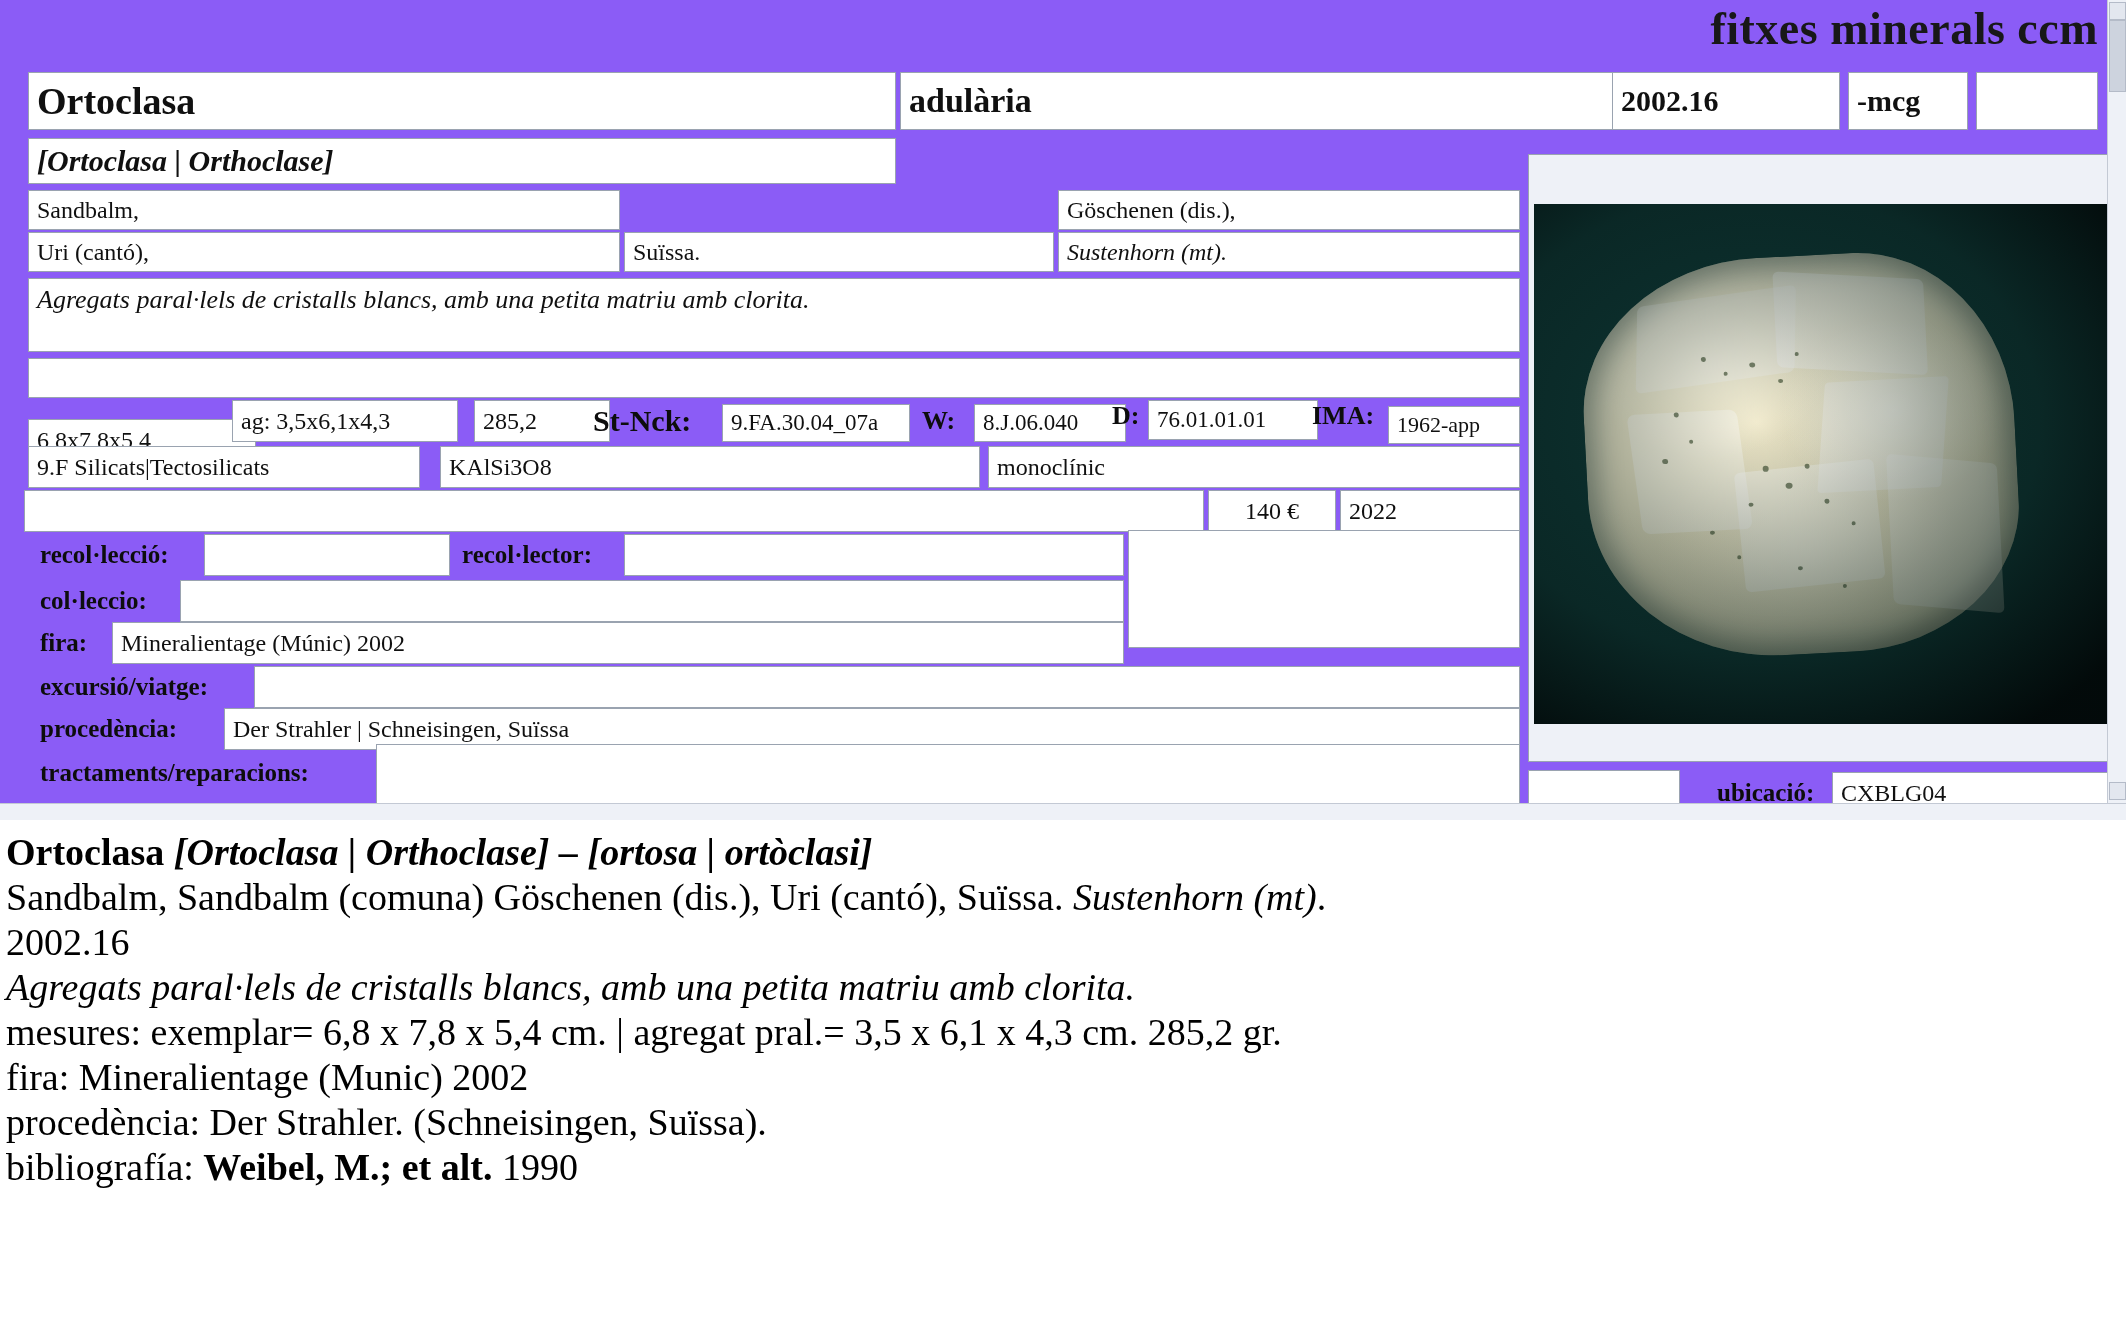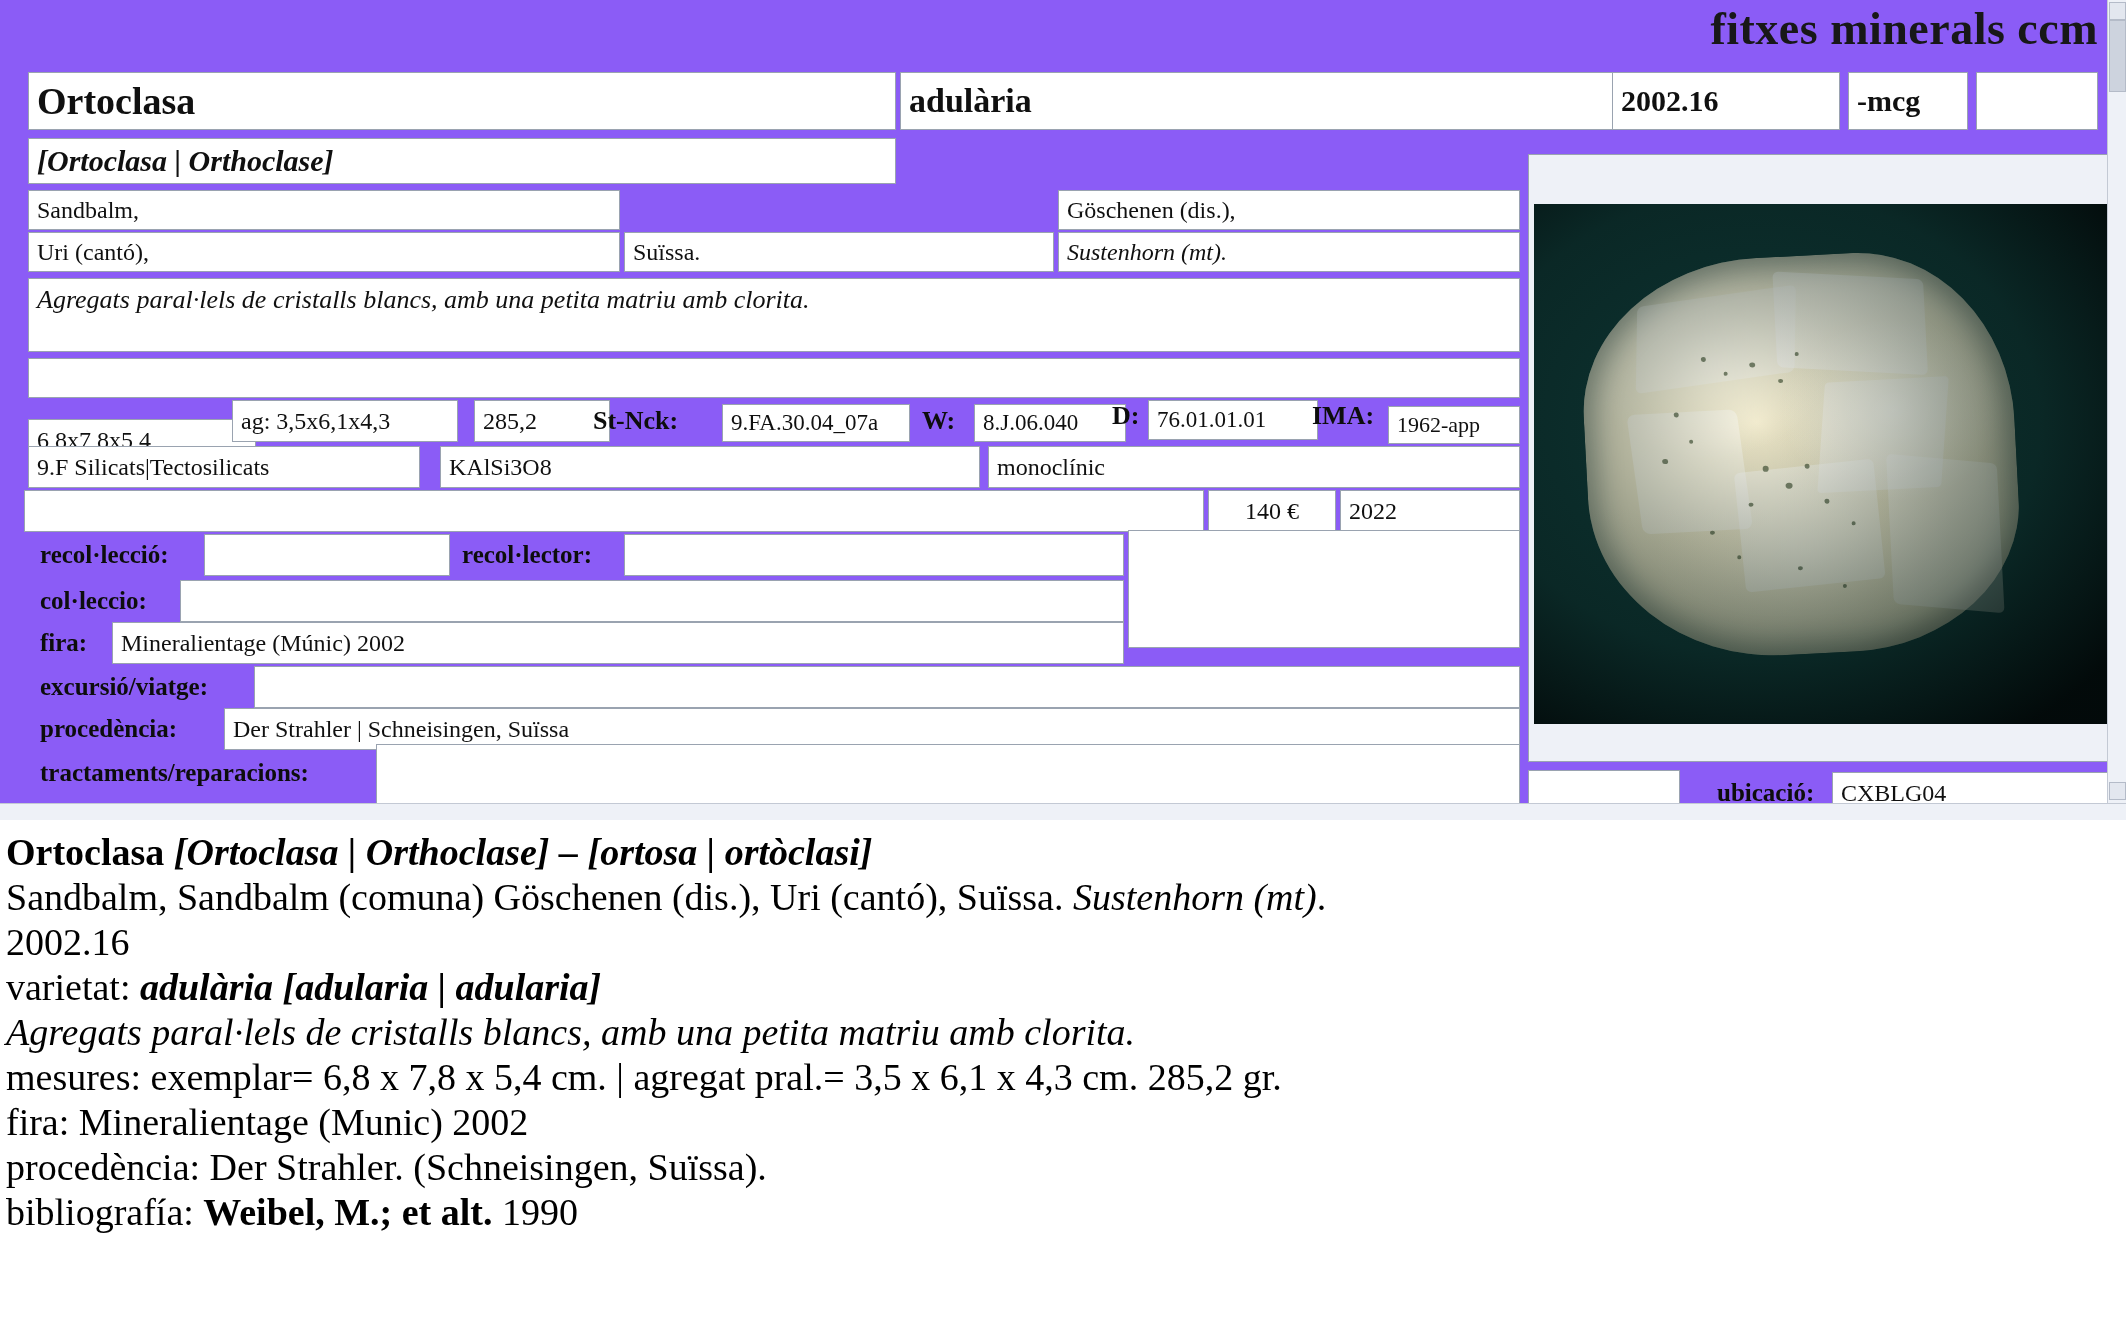--- a/index.html
+++ b/index.html
@@ -63,21 +63,21 @@
   #f-loc6{left:1058px;top:232px;width:462px;height:40px;font-style:italic;}
 
   
   #f-desc{left:28px;top:278px;width:1492px;height:74px;align-items:flex-start;font-style:italic;font-size:26px;padding-top:6px;}
   #f-desc2{left:28px;top:358px;width:1492px;height:40px;}
 
   
   #f-size{left:28px;top:400px;width:228px;height:42px;margin-top:19px;}
   #f-agg{left:232px;top:400px;width:226px;height:42px;}
   #f-weight{left:474px;top:400px;width:136px;height:42px;}
-  #l-stnck{left:593px;top:400px;height:42px;font-size:26px;}
+  #l-stnck{left:593px;top:400px;height:42px;font-size:30px;}
   #f-stnck{left:722px;top:404px;width:188px;height:38px;font-size:23px;}
   #l-w{left:922px;top:400px;height:42px;font-size:26px;}
   #f-w{left:974px;top:404px;width:152px;height:38px;font-size:23px;}
   #l-d{left:1112px;top:396px;height:40px;font-size:26px;}
   #f-d{left:1148px;top:400px;width:170px;height:40px;font-size:23px;}
   #l-ima{left:1312px;top:396px;height:40px;font-size:26px;}
   #f-ima{left:1388px;top:406px;width:132px;height:38px;font-size:22px;}
 
   
   #f-class{left:28px;top:446px;width:392px;height:42px;}
@@ -281,21 +281,20 @@
       <div class="vthumb" style="top:20px;"></div>
       <div class="varrow" style="bottom:20px;"></div>
     </div>
     <div class="hscroll"></div>
   </div>
 
   <div class="textblock">
     <div class="tline"><span class="b">Ortoclasa </span><span class="bi">[Ortoclasa | Orthoclase] – [ortosa | ortòclasi]</span></div>
     <div class="tline"><span>Sandbalm, Sandbalm (comuna) Göschenen (dis.), Uri (cantó), Suïssa. </span><span class="i">Sustenhorn (mt)</span><span>.</span></div>
     <div class="tline">2002.16</div>
-    <div class="tline"><span>varietat: </span><span class="bi">adulària [adularia | adularia]</span></div>
     <div class="tline i">Agregats paral·lels de cristalls blancs, amb una petita matriu amb clorita.</div>
     <div class="tline">mesures: exemplar= 6,8 x 7,8 x 5,4 cm. | agregat pral.= 3,5 x 6,1 x 4,3 cm. 285,2 gr.</div>
     <div class="tline">fira: Mineralientage (Munic) 2002</div>
     <div class="tline">procedència: Der Strahler. (Schneisingen, Suïssa).</div>
     <div class="tline"><span>bibliografía: </span><span class="b">Weibel, M.; et alt.</span><span> 1990</span></div>
   </div>
 
 </div>
 
 </body></html>

